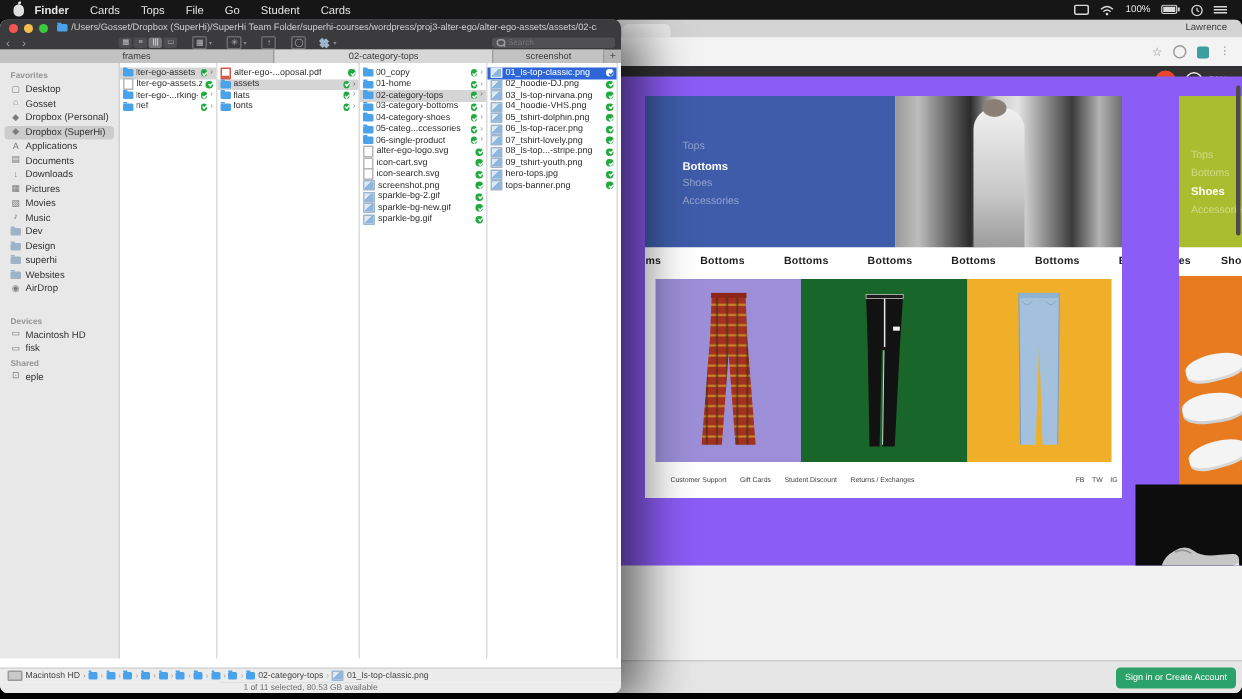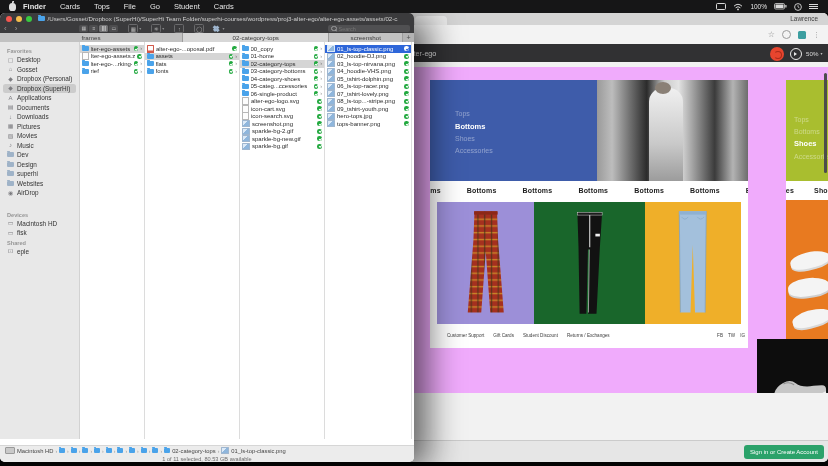--- a/index.html
+++ b/index.html
@@ -111,21 +111,21 @@
   .bdev{left:0;top:31px;width:420px;height:18px;background:#313133;}
   .projname{position:absolute;left:0px;top:5px;color:#e9e9e9;font-size:7.2px;}
   .avatar{position:absolute;left:362px;top:2.5px;width:14px;height:14px;border-radius:50%;background:#e8452e;}
   .avatar::after{content:"";position:absolute;left:4px;top:4px;width:6px;height:6px;border-radius:50%;
     border:1.2px solid rgba(120,20,10,.55);border-left-color:transparent;}
   .playbtn{position:absolute;left:382px;top:4px;width:10px;height:10px;border:1px solid #e9e9e9;border-radius:50%;}
   .playbtn::after{content:"";position:absolute;left:3.4px;top:2.6px;border-left:3.4px solid #e9e9e9;
     border-top:2.4px solid transparent;border-bottom:2.4px solid transparent;}
   .zoomctl{position:absolute;left:398px;top:5.5px;color:#d9d9d9;font-size:6.2px;display:flex;gap:2px;align-items:center;}
   .zoomctl .caret{color:#bdbdbd;}
-  .bpreview{left:0;top:54px;width:420px;height:326px;background:#f0abfc;overflow:hidden;}
+  .bpreview{left:0;top:38px;width:420px;height:326px;background:#8b5cf6;overflow:hidden;}
   .bfooter{left:0;top:427px;width:420px;height:22px;background:#e6e6e6;border-top:1px solid #cbcbcb;}
   .signin{position:absolute;left:336px;top:3.5px;width:80px;height:14px;background:#2ba26a;border-radius:3px;
     color:#fff;font-size:6px;display:flex;align-items:center;justify-content:center;}
   .vscroll{position:absolute;left:416px;top:6px;width:3px;height:100px;background:#4c4c4c;border-radius:1.5px;}
   
   .pageB{position:absolute;left:22px;top:13px;width:318px;height:268px;background:#fff;overflow:hidden;}
   .heroblue{position:absolute;left:0;top:0;width:167px;height:101px;}
   .snav{position:absolute;left:25px;top:30px;display:flex;flex-direction:column;gap:4.5px;font-size:7px;
     color:rgba(255,255,255,.42);}
   .snav .on{color:#fff;font-weight:bold;font-size:7.5px;}

